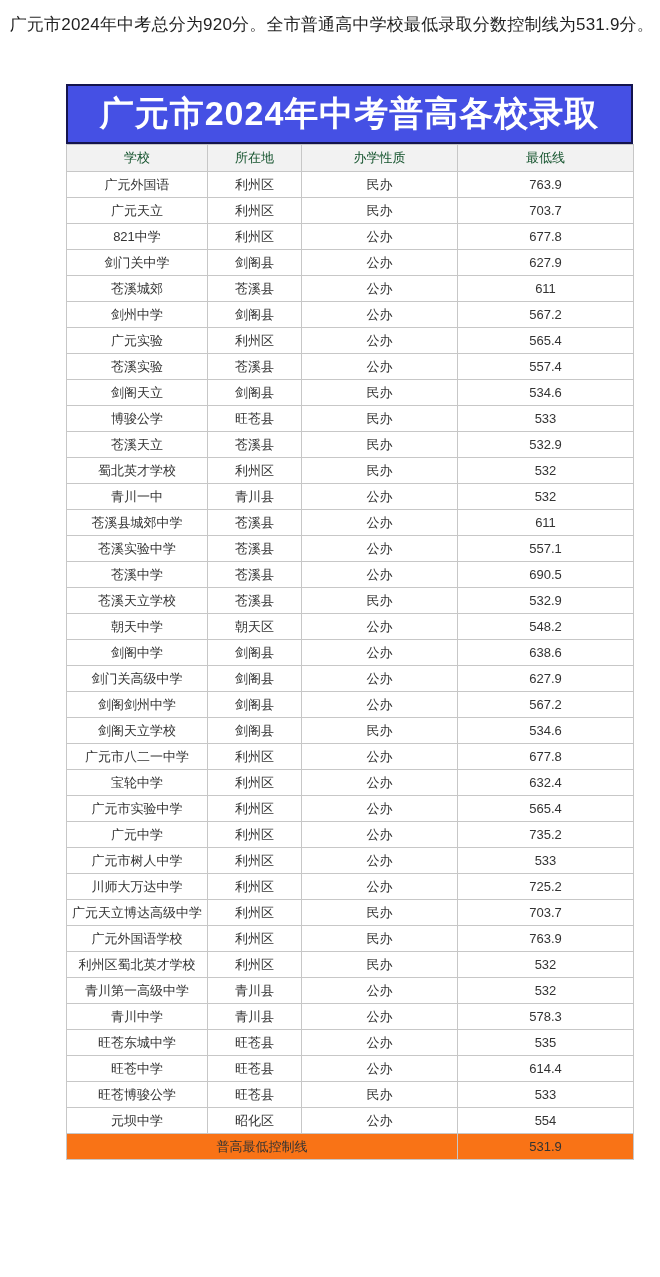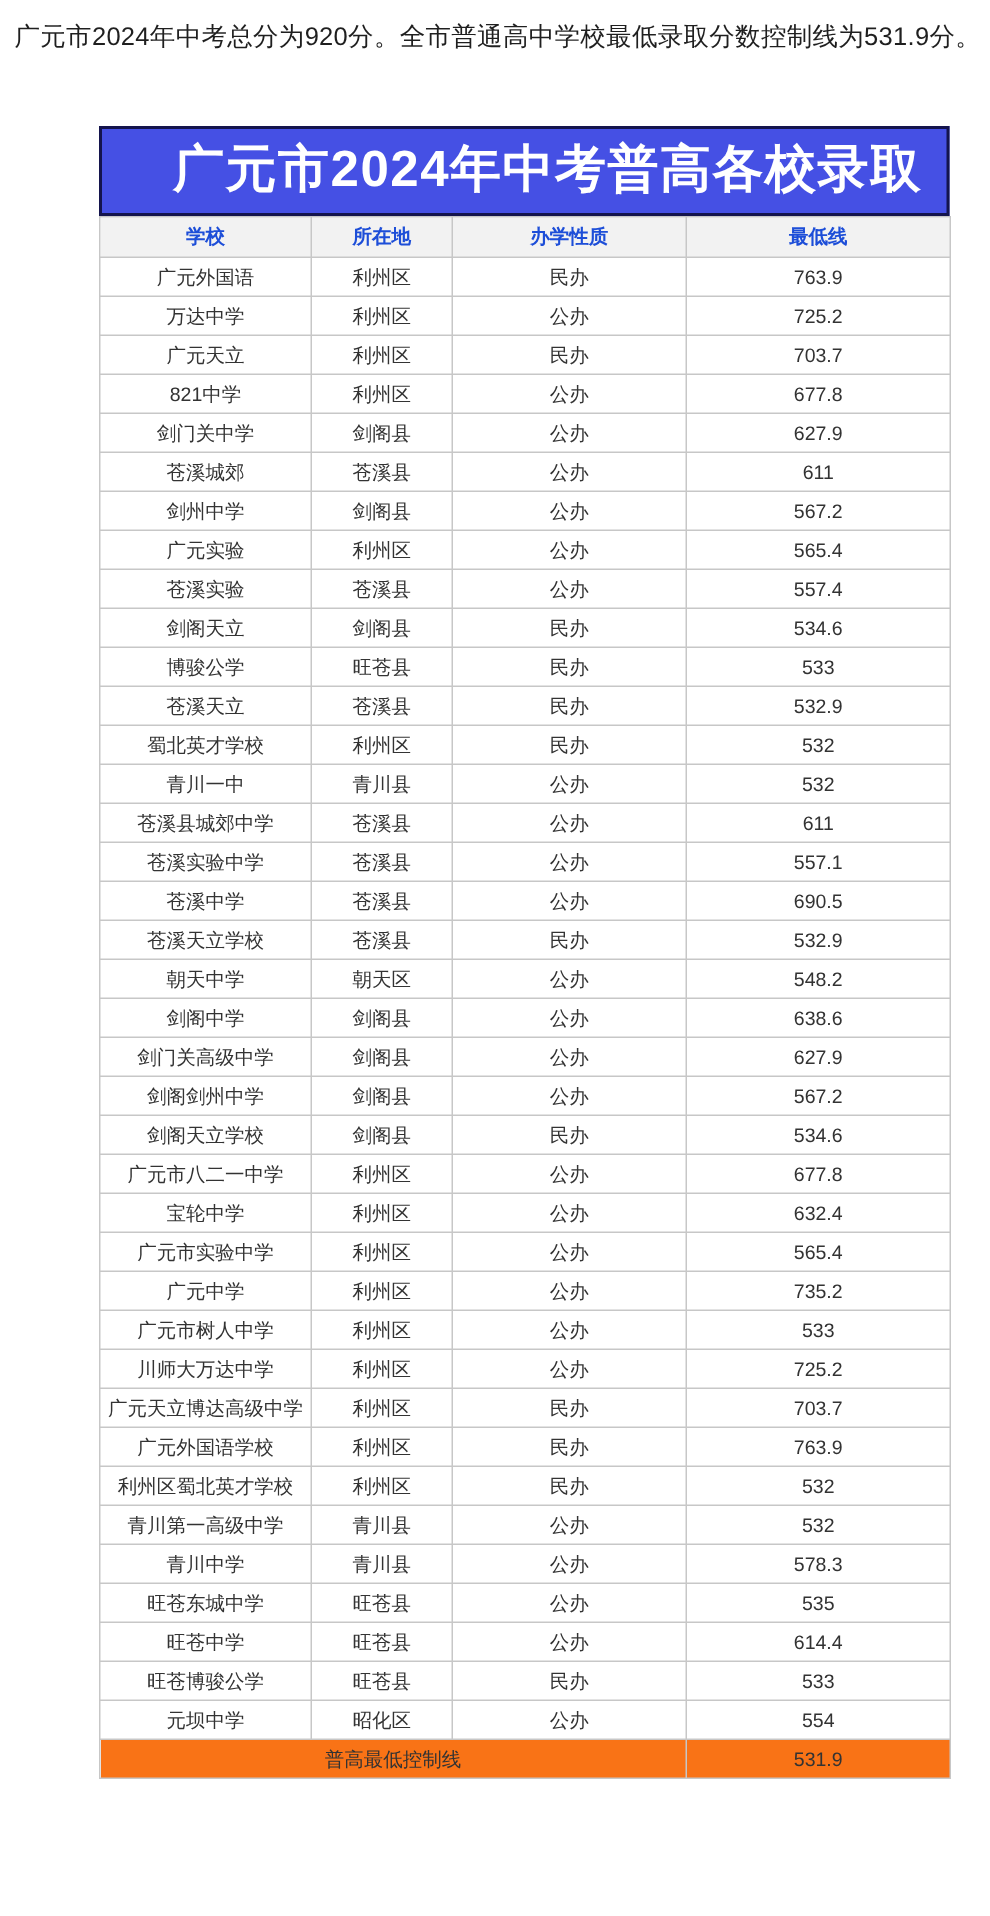--- a/index.html
+++ b/index.html
@@ -9,36 +9,36 @@
     -webkit-font-smoothing:antialiased;
   }
   .intro {
     position:absolute; left:4px; top:13px; width:650px;
     font-size:17px; color:#1f1f1f; white-space:nowrap; letter-spacing:0.2px;text-align:right;
   }
   .sheet { position:absolute; left:66px; top:84px; width:567px; }
   .banner {
     box-sizing:border-box; width:567px;
     border:2px solid #14144d;
-    color:#ffffff; text-align:right; font-weight:bold;
-    font-size:34px; line-height:1.3; padding:5px 16px 7px 0;
+    color:#ffffff; text-align:center; font-weight:bold;
+    font-size:34px; line-height:1.3; padding:5px 0 7px 0;
     letter-spacing:1px;
   }
   table.scores {
     width:567px; border-collapse:collapse; table-layout:fixed;
     background:#ffffff;
   }
   table.scores th, table.scores td {
     border:1px solid #c7c7c7;
     text-align:center; vertical-align:middle;
     font-size:13px; color:#333333;
     height:25px; padding:0; overflow:hidden; white-space:nowrap;
   }
   table.scores thead th {
-    background:#f2f2f2; font-weight:700; height:26px; color:#1d4ed8;margin-left:40px;
+    background:#f2f2f2; font-weight:400; height:26px; color:#14532d;margin-left:40px;
   }
   table.scores tbody td { background:#ffffff; }
   table.scores tfoot td { background:#f97316; font-weight:400; }
   col.c-school  { width:141px; }
   col.c-place   { width:94px; }
   col.c-type    { width:156px; }
   col.c-score   { width:176px; }
 </style>
 </head>
 <body>
@@ -67,26 +67,20 @@
       </tr>
     </thead>
     <tbody>
         <tr>
           <td>广元外国语</td>
           <td>利州区</td>
           <td>民办</td>
           <td>763.9</td>
         </tr>
         <tr>
-          <td>万达中学</td>
-          <td>利州区</td>
-          <td>公办</td>
-          <td>725.2</td>
-        </tr>
-        <tr>
           <td>广元天立</td>
           <td>利州区</td>
           <td>民办</td>
           <td>703.7</td>
         </tr>
         <tr>
           <td>821中学</td>
           <td>利州区</td>
           <td>公办</td>
           <td>677.8</td>

